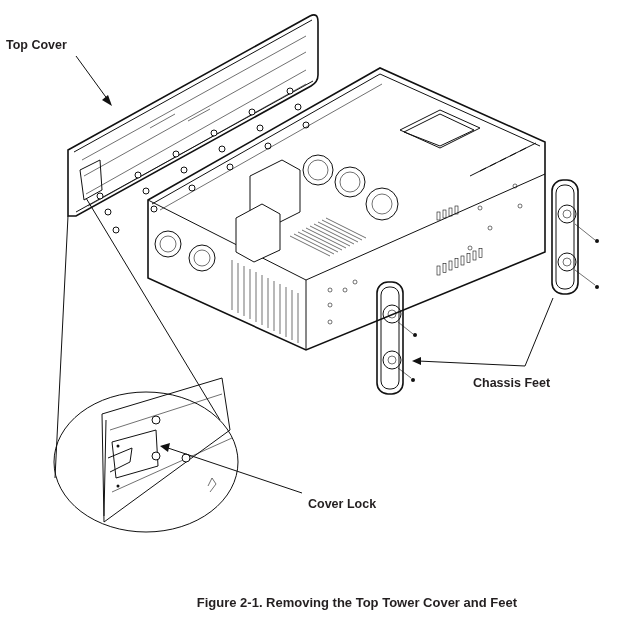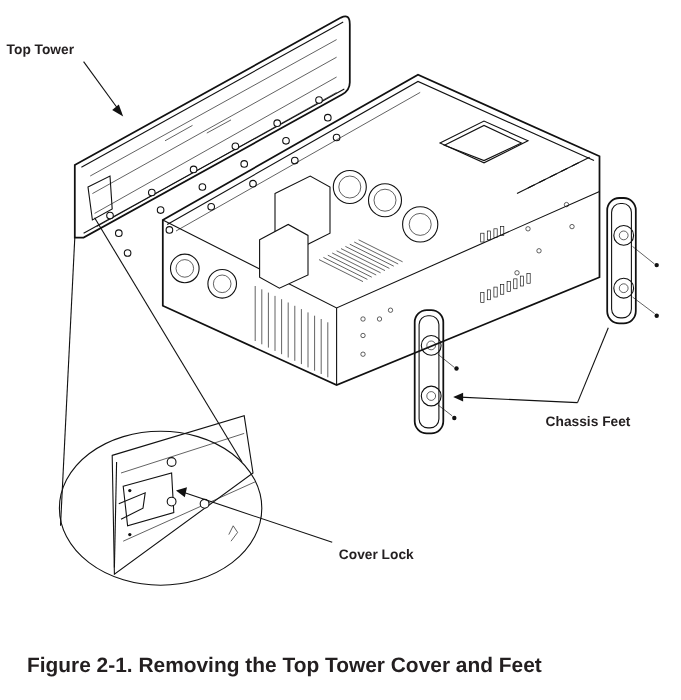--- a/index.html
+++ b/index.html
@@ -1,23 +1,23 @@
 <!DOCTYPE html>
 <html><head>
 <meta charset="utf-8">
 <style>
   html, body { margin: 0; padding: 0; background: #ffffff; }
   body { width: 619px; height: 636px; position: relative; overflow: hidden;
          font-family: "Liberation Sans", sans-serif; color: #231f20; }
   .label { position: absolute; font-weight: bold; font-size: 12.5px; color: #231f20; white-space: nowrap; }
   #lbl-top { left: 6px; top: 38px; }
-  #lbl-feet { left: 496px; top: 376px; }
+  #lbl-feet { left: 473px; top: 376px; }
   #lbl-lock { left: 308px; top: 497px; }
-  #caption { position: absolute; left: 0; width: 517px; top: 595px; text-align: center;
-             font-weight: bold; font-size: 19px; color: #231f20; }
+  #caption { position: absolute; left: 0; width: 517px; top: 595px; text-align: right;
+             font-weight: bold; font-size: 13px; color: #231f20; }
   svg#art { position: absolute; left: 0; top: 0; }
   svg .k { stroke: #111; fill: none; stroke-width: 1; }
   svg .kt { stroke: #111; fill: none; stroke-width: 0.6; }
   svg .kb { stroke: #111; fill: none; stroke-width: 1.6; }
   svg .w { stroke: #111; fill: #fff; stroke-width: 1; }
   svg .f { fill: #111; stroke: none; }
 </style>
 </head>
 <body>
 
@@ -202,16 +202,16 @@
     <circle class="f" cx="118" cy="486" r="1.5"></circle>
     <path class="kt" d="M208,486 L212,478 L216,484 L210,492"></path>
   </g>
 
   <g>
     <line class="k" x1="302" y1="493" x2="168" y2="448"></line>
     <polygon class="f" points="160,446 170,443 168,452"></polygon>
   </g>
 </svg>
 
-<div class="label" id="lbl-top">Top Tower</div>
+<div class="label" id="lbl-top">Top Cover</div>
 <div class="label" id="lbl-feet">Chassis Feet</div>
 <div class="label" id="lbl-lock">Cover Lock</div>
 <div id="caption">Figure 2-1. Removing the Top Tower Cover and Feet</div>
 
 </body></html>

